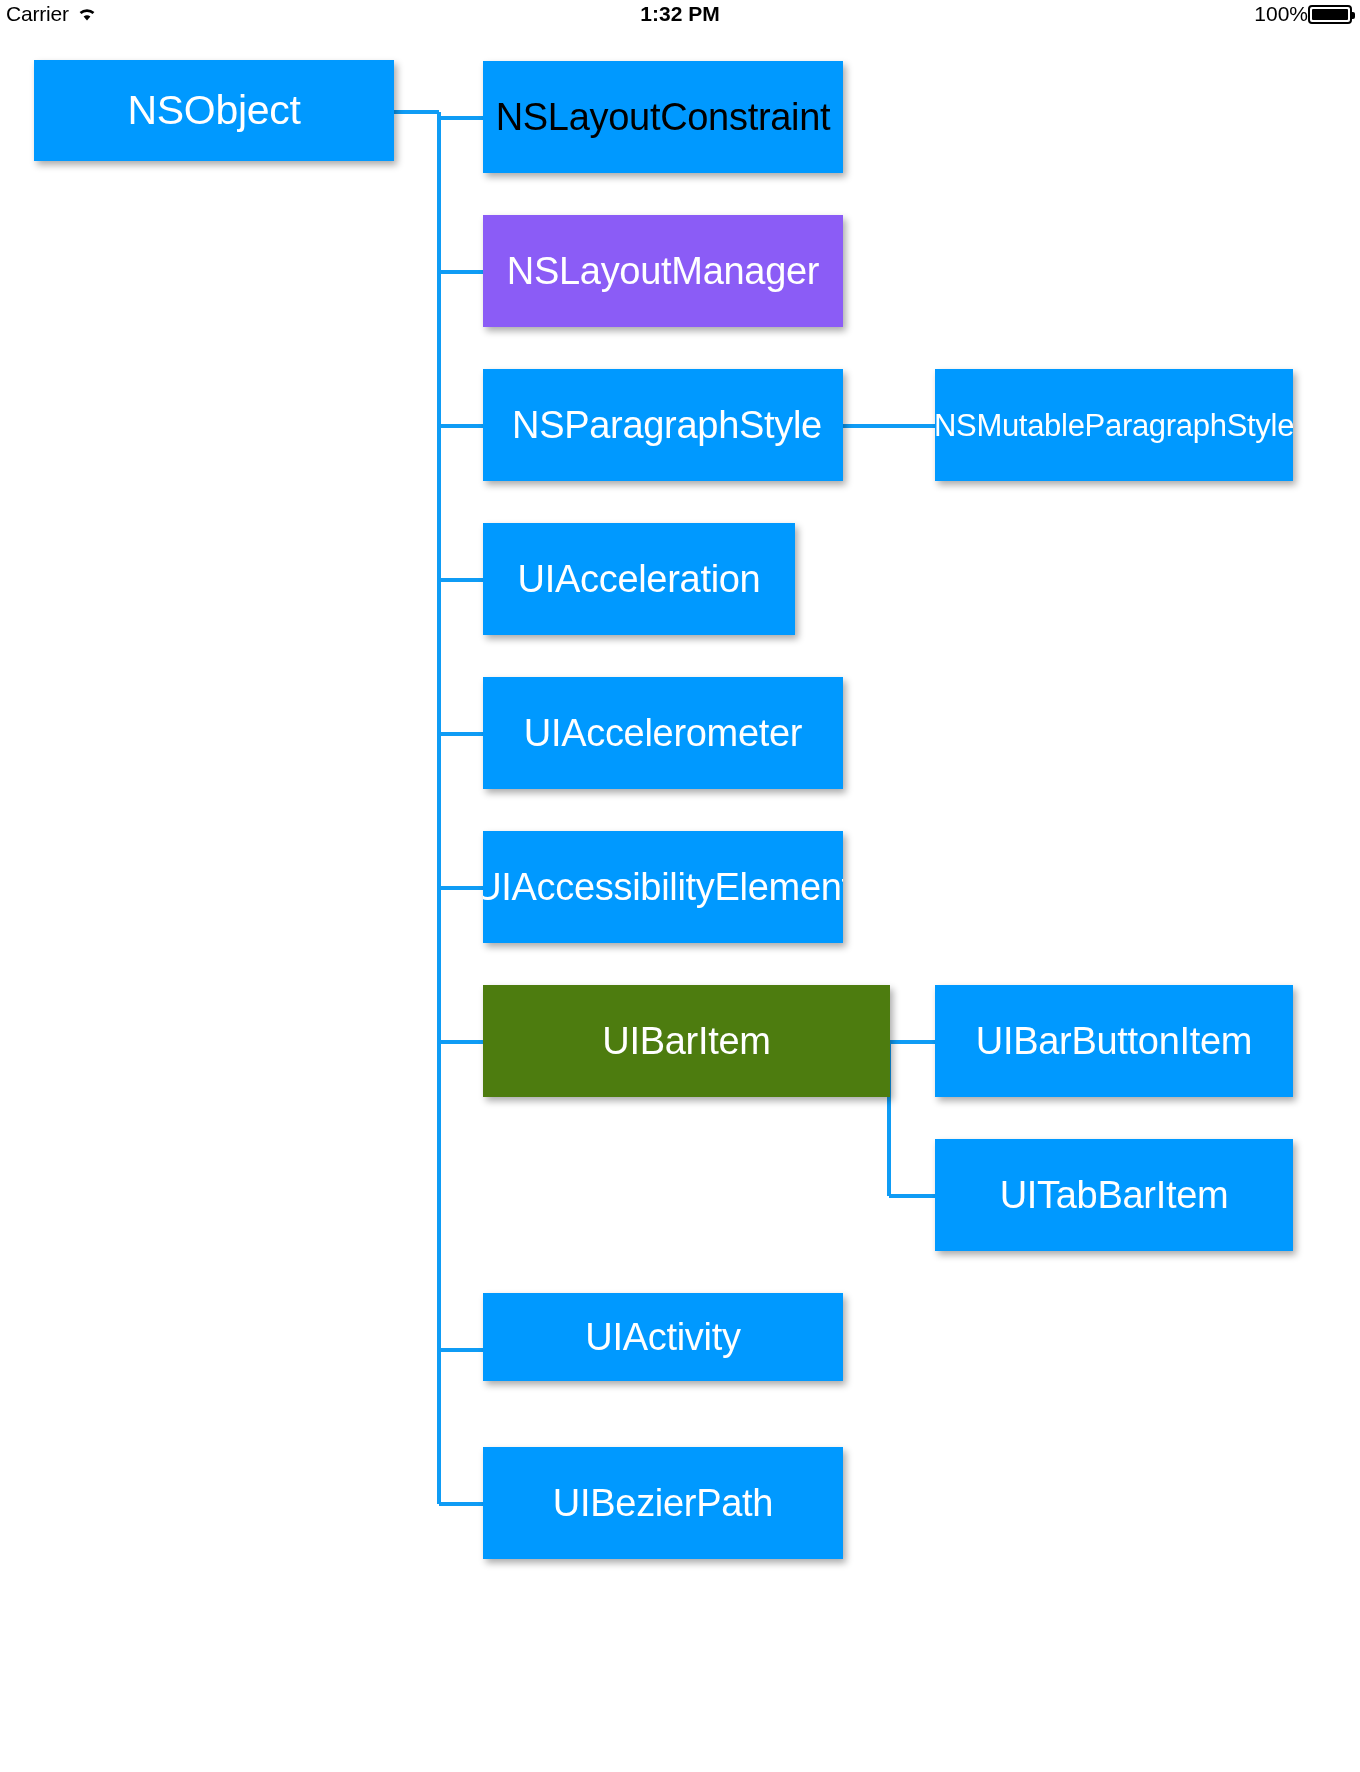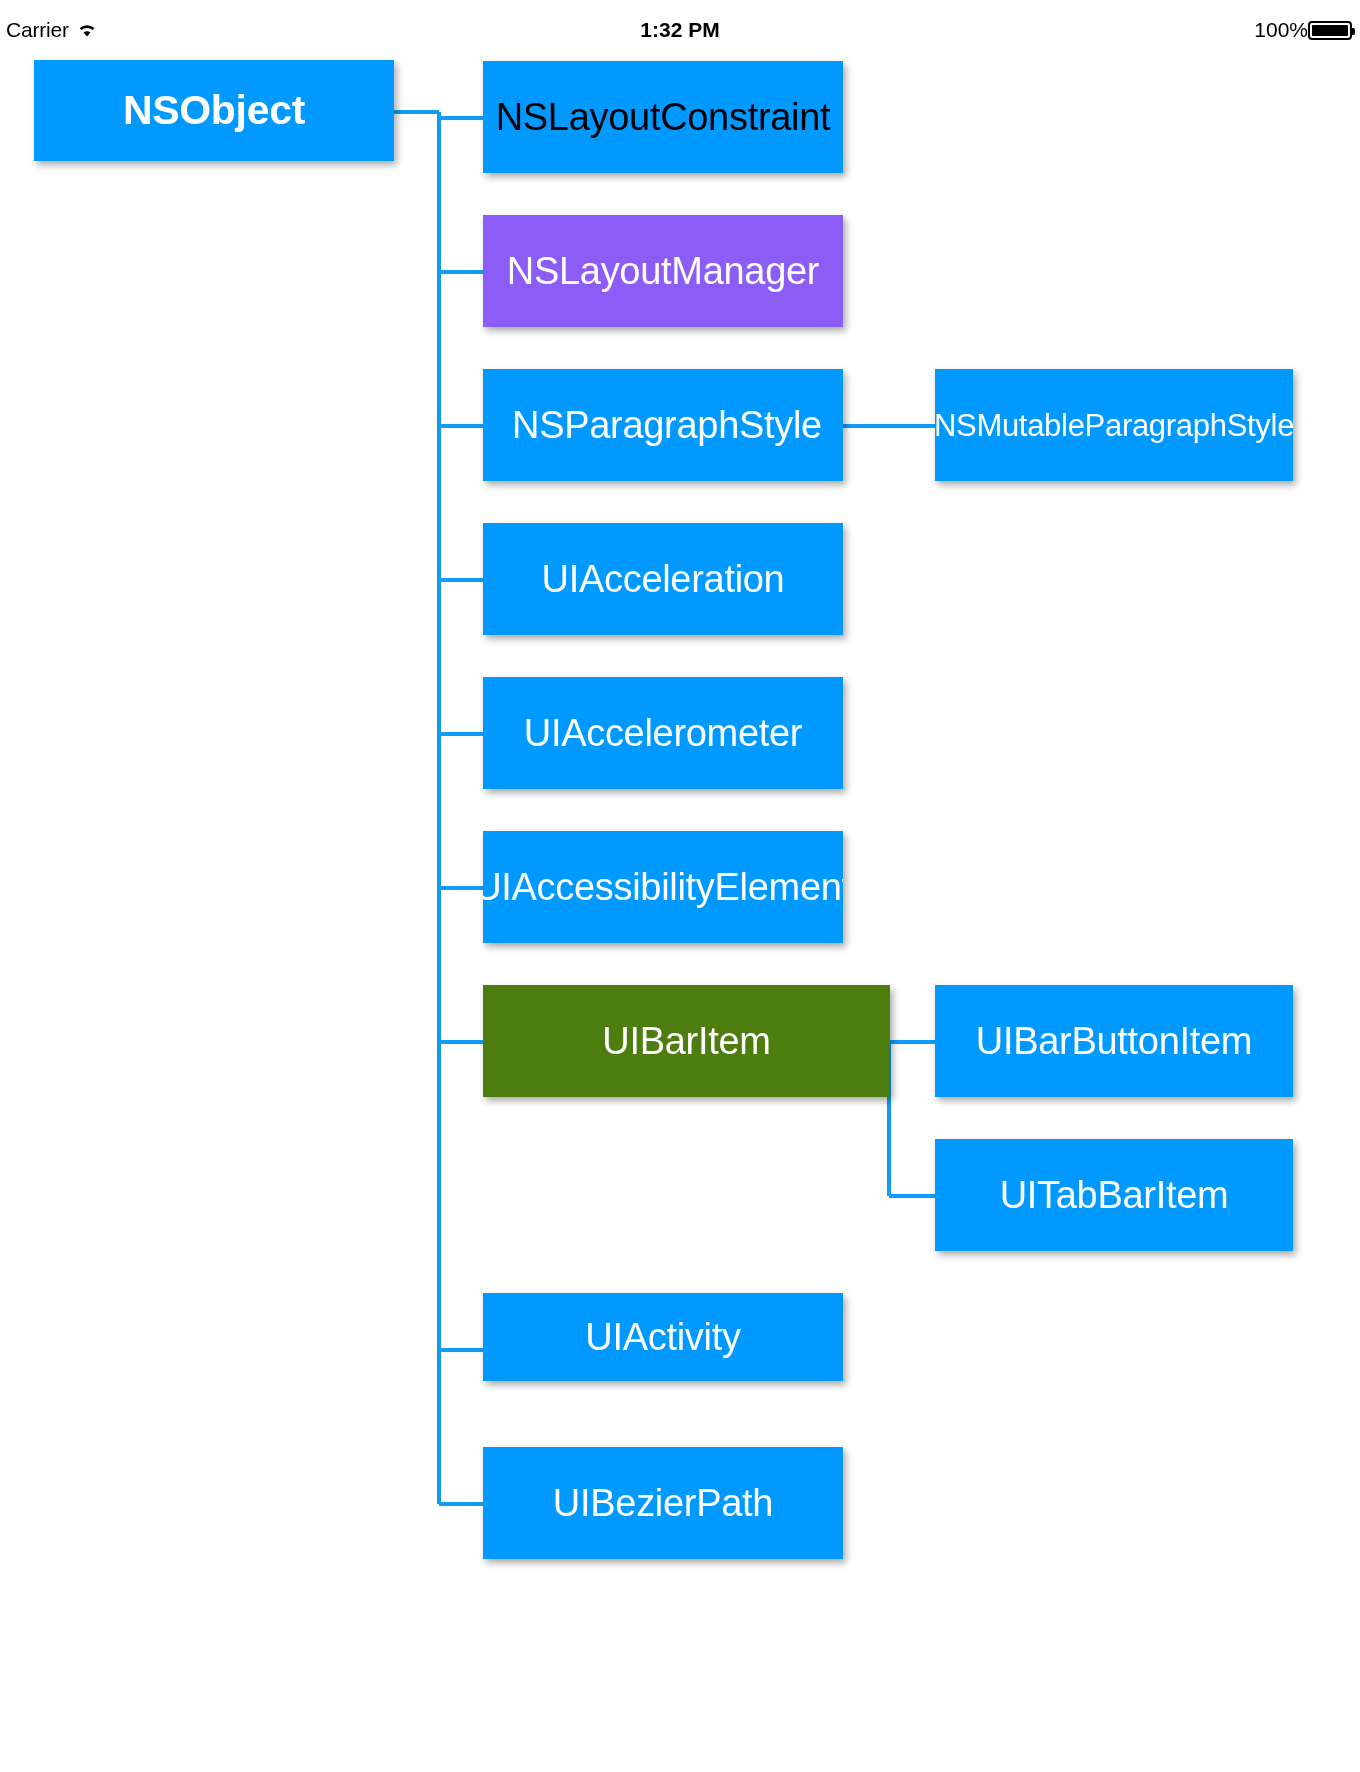--- a/index.html
+++ b/index.html
@@ -10,21 +10,21 @@
     overflow: hidden;
   }
   #root {
     position: relative;
     width: 1360px; height: 1772px;
     background: #ffffff;
   }
 
   
   #status-bar {
-    position: absolute; left: 0; top: 16px;
+    position: absolute; left: 0; top: 0;
     width: 1360px; height: 30px;
     background: #ffffff;
     color: #000000;
   }
   .sb-left {
     position: absolute; left: 6px; top: 1px;
     display: flex; align-items: center; gap: 8px;
     font-size: 21px; line-height: 26px;
     letter-spacing: -0.2px;
   }
@@ -73,21 +73,21 @@
     box-shadow: 3px 4px 7px rgba(0,0,0,0.33);
     box-sizing: border-box;
     overflow: hidden;
     white-space: nowrap;
   }
   .node .label {
     display: block;
     line-height: 1;
     letter-spacing: -0.3px;
   }
-  .node.size-lg .label { font-size: 41px; font-weight: bold; }
+  .node.size-lg .label { font-size: 41px; }
   .node.size-md .label { font-size: 38px; }
   .node.size-sm .label { font-size: 31px; }
 </style>
 </head>
 <body>
 
 <div id="root">
 
   <div id="status-bar">
     <div class="sb-left">
@@ -133,21 +133,21 @@
       </div>
       <div class="node size-md" style="left: 483px; top: 61px; width: 360px; height: 112px; background: rgb(0, 153, 255); color: #000000;">
         <span class="label">NSLayoutConstraint</span>
       </div>
       <div class="node size-md" style="left: 483px; top: 215px; width: 360px; height: 112px; background: #8b5cf6; color: rgb(255, 255, 255);">
         <span class="label">NSLayoutManager</span>
       </div>
       <div class="node size-md" style="left: 483px; top: 369px; width: 360px; height: 112px; background: rgb(0, 153, 255); color: rgb(255, 255, 255); padding-left: 8px;">
         <span class="label">NSParagraphStyle</span>
       </div>
-      <div class="node size-md" style="left: 483px; top: 523px; width: 360px; height: 112px; background: rgb(0, 153, 255); color: rgb(255, 255, 255);">
+      <div class="node size-md" style="left: 483px; top: 523px; width: 312px; height: 112px; background: rgb(0, 153, 255); color: rgb(255, 255, 255);">
         <span class="label">UIAcceleration</span>
       </div>
       <div class="node size-md" style="left: 483px; top: 677px; width: 360px; height: 112px; background: rgb(0, 153, 255); color: rgb(255, 255, 255);">
         <span class="label">UIAccelerometer</span>
       </div>
       <div class="node size-md" style="left: 483px; top: 831px; width: 360px; height: 112px; background: rgb(0, 153, 255); color: rgb(255, 255, 255);">
         <span class="label">UIAccessibilityElement</span>
       </div>
       <div class="node size-md" style="left: 483px; top: 985px; width: 407px; height: 112px; background: #4d7c0f; color: rgb(255, 255, 255);">
         <span class="label">UIBarItem</span>

